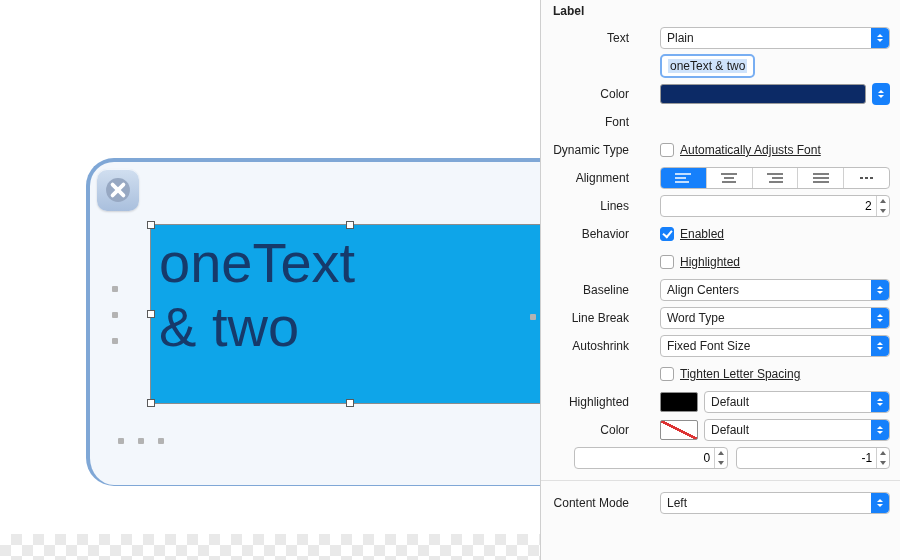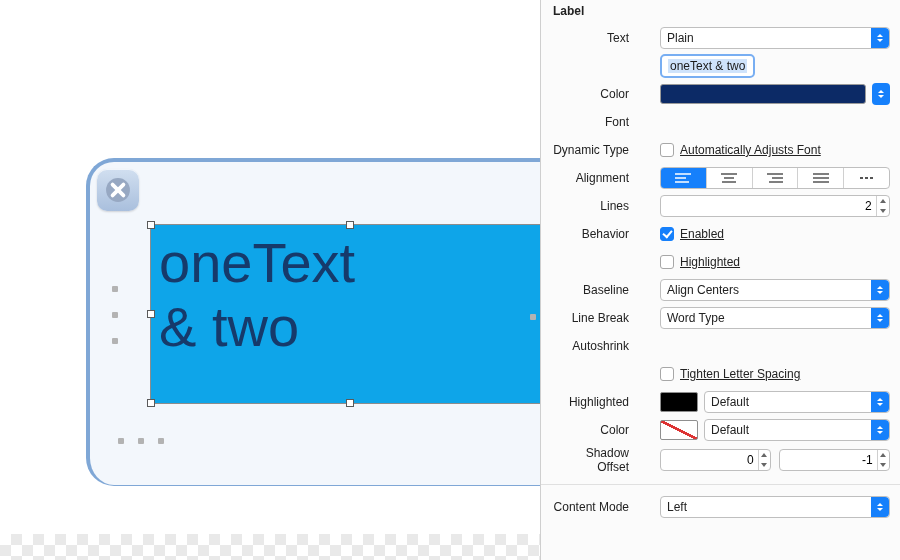--- a/index.html
+++ b/index.html
@@ -299,20 +299,26 @@
     <div class="ctl">
       <div class="select">
         <span>Word Type</span>
         <div class="cap"></div>
       </div>
     </div>
   </div>
 
   <div class="row">
     <div class="lbl">Autoshrink</div>
+    <div class="ctl">
+      <div class="select">
+        <span>Fixed Font Size</span>
+        <div class="cap"></div>
+      </div>
+    </div>
   </div>
   <div class="row">
     <div class="lbl"></div>
     <div class="ctl">
       <span class="checkbox"></span>
       <span class="chk-label">Tighten Letter Spacing</span>
     </div>
   </div>
 
   <div class="row">
@@ -331,21 +337,20 @@
     <div class="ctl">
       <div class="swatch none"></div>
       <div class="select" style="flex:1">
         <span>Default</span>
         <div class="cap"></div>
       </div>
     </div>
   </div>
 
   <div class="row">
-    <div class="lbl">Shadow Offset</div>
     <div class="ctl" style="gap:8px">
       <div class="numfield">
         <input value="0" style="">
         <div class="stepper">
               <div class="up"></div>
               <div class="dn"></div>
             </div>
       </div>
       <div class="numfield">
         <input value="-1" style="">

